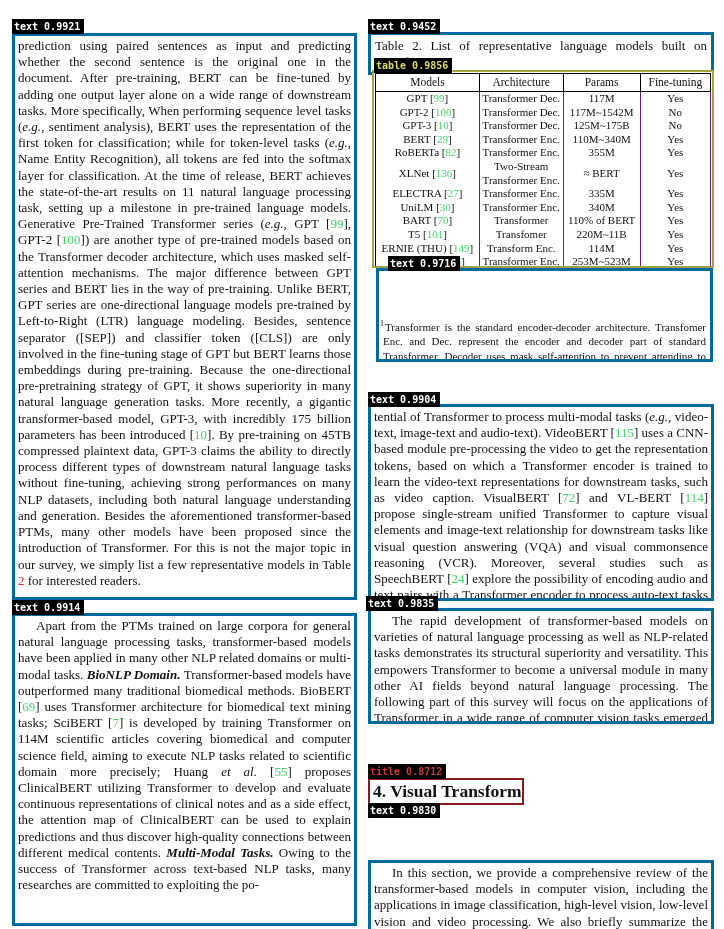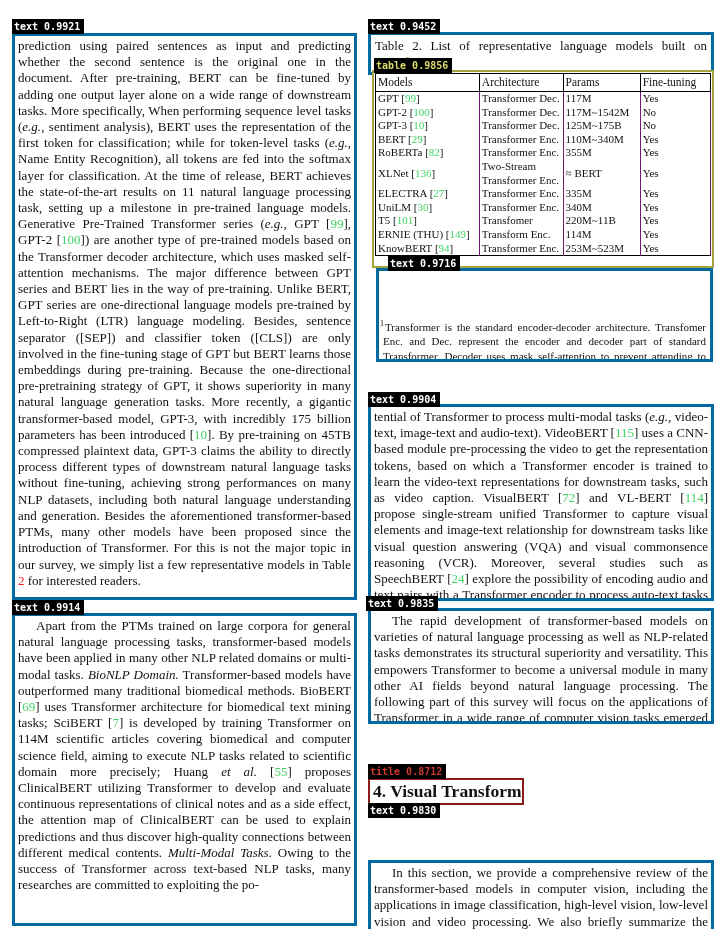--- a/index.html
+++ b/index.html
@@ -20,26 +20,26 @@
   }
   .text-region { border:3px solid #0369a1; }
   .table-region { border:2px solid var(--table_border, #a3a23e); padding:1px; }
   .title-region { border:2px solid var(--title_border, #8b1a1a); padding:0 3px; }
   .body {
     font-size:13px; line-height:16.2px; text-align:justify; padding:2px 3px;
   }
   .indent { text-indent:18px; }
   .seg-cite { color:var(--cite_green, #3fd463); }
   .seg-refred { color:var(--ref_red, #ee1c1c); }
-  .seg-bi { font-weight:normal; font-style:italic; }
+  .seg-bi { font-weight:bold; font-style:italic; }
   .seg-i { font-style:italic; }
   .caption { font-size:13px; line-height:16px; text-align:justify; padding:3px 4px; }
   table.models {
     border-collapse:collapse; width:100%; font-size:11px; line-height:13.6px;
-    text-align:left; border:1.5px solid #000;
+    text-align:center; border:1.5px solid #000;
   }
   table.models th {
     font-weight:normal; border:1px solid #000; border-top:none; padding:1px 2px;
     font-size:11.5px; line-height:15px;
   }
   table.models td {
     border-left:1px solid #000; border-right:1px solid #701a75; padding:0 2px;
   }
   .footnote-region .body { font-size:11px; line-height:14.6px; padding:2px 4px;margin-top:44px; }
   .footnote { text-align:justify; }
@@ -128,20 +128,26 @@
             <td>335M</td>
             <td>Yes</td>
           </tr>
           <tr>
             <td><span>UniLM [</span><span class="seg-cite">30</span><span>]</span></td>
             <td>Transformer Enc.</td>
             <td>340M</td>
             <td>Yes</td>
           </tr>
           <tr>
+            <td><span>BART [</span><span class="seg-cite">70</span><span>]</span></td>
+            <td>Transformer</td>
+            <td>110% of BERT</td>
+            <td>Yes</td>
+          </tr>
+          <tr>
             <td><span>T5 [</span><span class="seg-cite">101</span><span>]</span></td>
             <td>Transfomer</td>
             <td>220M~11B</td>
             <td>Yes</td>
           </tr>
           <tr>
             <td><span>ERNIE (THU) [</span><span class="seg-cite">149</span><span>]</span></td>
             <td>Transform Enc.</td>
             <td>114M</td>
             <td>Yes</td>

